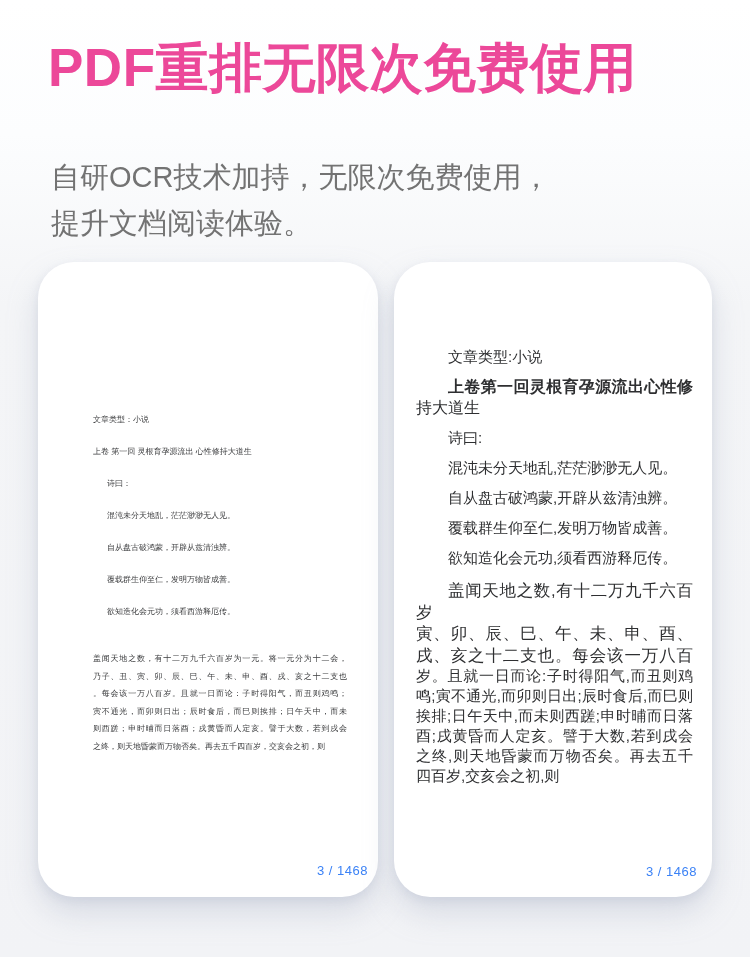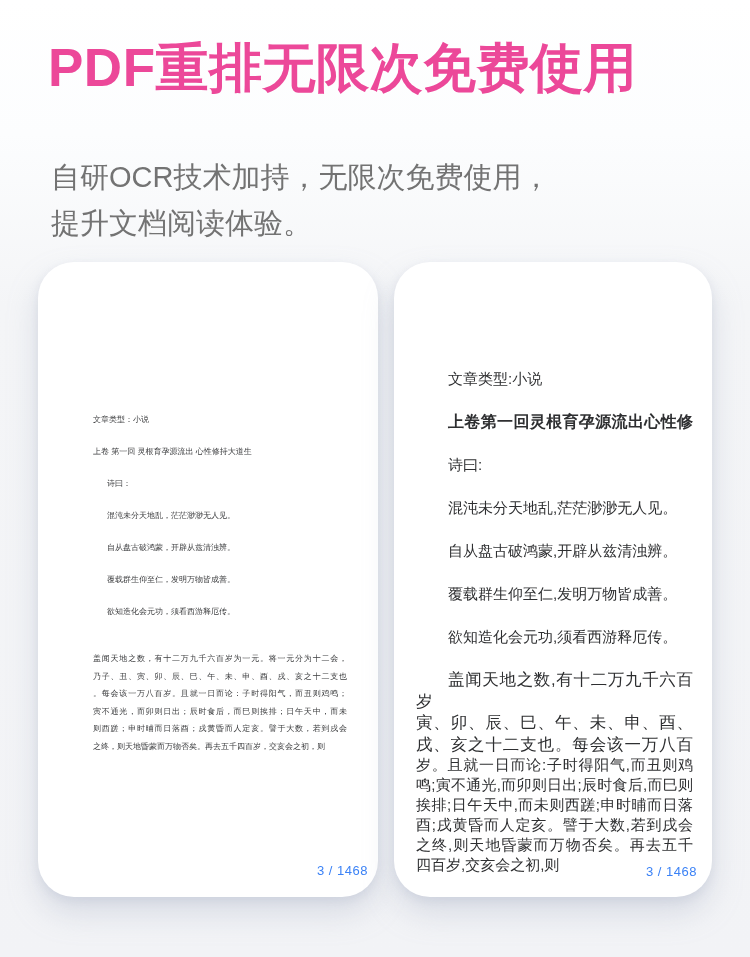--- a/index.html
+++ b/index.html
@@ -48,21 +48,21 @@
     font-size: 8px; line-height: 17.5px;
     text-align: justify; text-align-last: justify;
   }
   .s-para .jl-last { text-align-last: left; }
   
   .doc-large {
     position: absolute; left: 22px; right: 19px; top: 84px;
     color: #2e2f31;
   }
   .r-line { font-size: 15px; line-height: 21px; margin-bottom: 9px; }
-  .r-ind  { text-indent: 32px; margin-top: 22px; }
+  .r-ind  { text-indent: 32px; }
   .r-just { text-align: justify; text-align-last: justify; font-weight: bold; }
   .r-wrap1 { margin-bottom: 0; font-size: 16px; }
   .r-wrap2 { font-size: 16px; }
   .r-para { margin-top: 12px; }
   .r-para .pa {
     font-size: 16.5px; line-height: 21.5px;
     text-align: justify; text-align-last: justify;
   }
   .r-para .pb {
     font-size: 15px; line-height: 20px;
@@ -100,20 +100,21 @@
         <div class="jl jl-last">之终，则天地昏蒙而万物否矣。再去五千四百岁，交亥会之初，则</div>
       </div>
     </div>
     <div class="page-num">3 / 1468</div>
   </div>
 
   <div class="card card-right">
     <div class="doc-large">
       <div class="r-line r-ind">文章类型:小说</div>
       <div class="r-line r-ind r-just r-wrap1">上卷第一回灵根育孕源流出心性修</div>
+      <div class="r-line r-wrap2">持大道生</div>
       <div class="r-line r-ind">诗曰:</div>
       <div class="r-line r-ind">混沌未分天地乱,茫茫渺渺无人见。</div>
       <div class="r-line r-ind">自从盘古破鸿蒙,开辟从兹清浊辨。</div>
       <div class="r-line r-ind">覆载群生仰至仁,发明万物皆成善。</div>
       <div class="r-line r-ind">欲知造化会元功,须看西游释厄传。</div>
       <div class="r-para">
         <div class="pa r-ind">盖闻天地之数,有十二万九千六百岁</div>
         <div class="pa">寅、卯、辰、巳、午、未、申、酉、</div>
         <div class="pa">戌、亥之十二支也。每会该一万八百</div>
         <div class="pb">岁。且就一日而论:子时得阳气,而丑则鸡</div>

